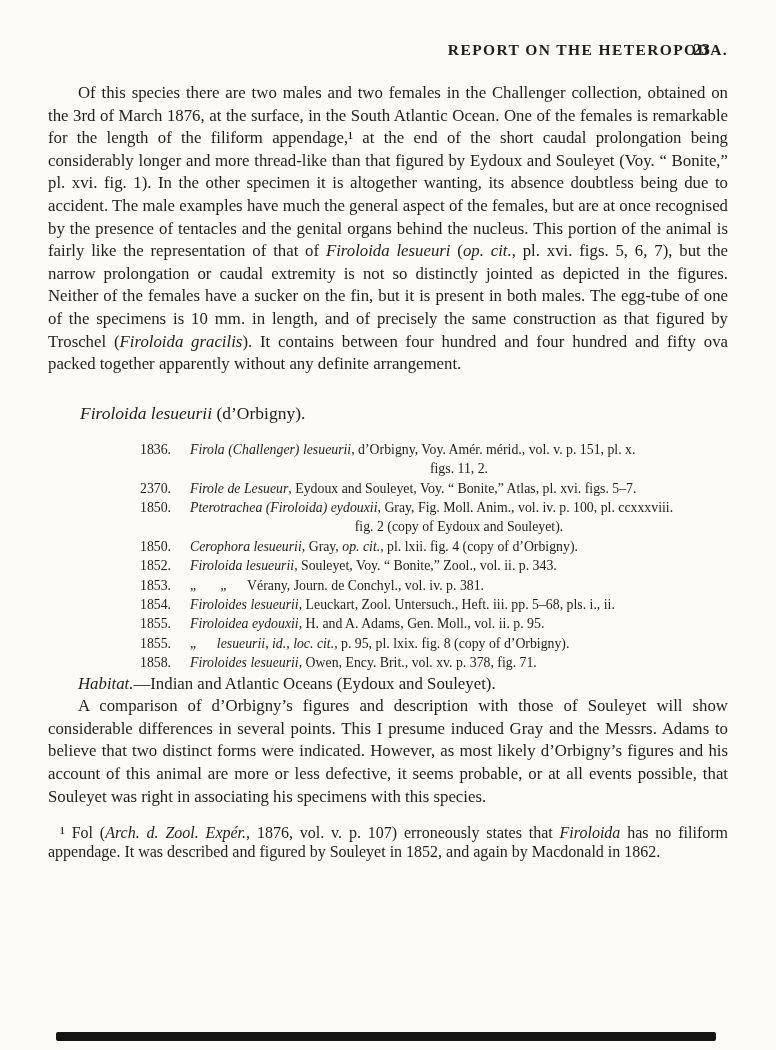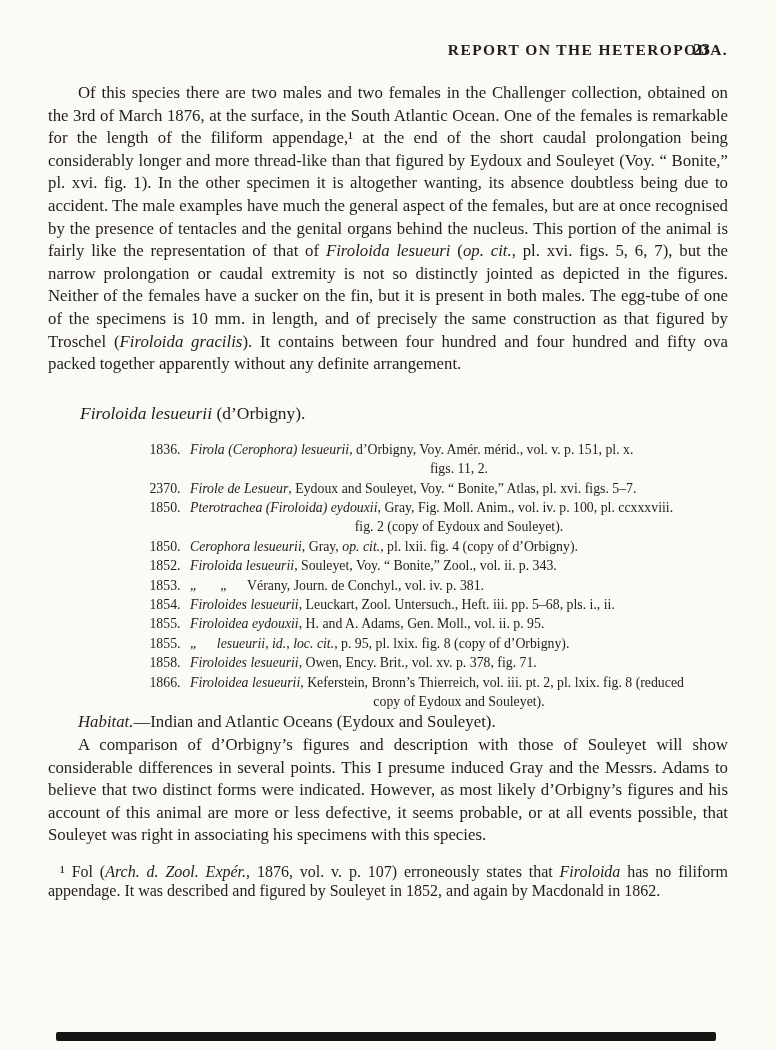--- a/index.html
+++ b/index.html
@@ -32,21 +32,21 @@
     font-size: 17.5px;
     font-weight: normal;
     line-height: 22px;
   }
   .synonymy {
     margin-left: 92px;
     font-size: 13.8px;
     line-height: 19.4px;
   }
   .syn-entry { display: flex; }
-  .syn-year { flex: none; width: 50px; text-align: center; }
+  .syn-year { flex: none; width: 50px; }
   .syn-text { flex: 1; }
   .syn-cont { display: block; text-align: center; }
   .syn-cont:empty { display: none; }
   .habitat { margin-top: 16px; }
   .footnote {
     margin-top: 16px;
     font-size: 16px;
     line-height: 18.6px;
     text-align: justify;
     text-indent: 12px;
@@ -72,21 +72,21 @@
     <span class="page-number">23</span>
   </div>
 
   <p class="para indent"><span>Of this species there are two males and two females in the Challenger collection, obtained on the 3rd of March 1876, at the surface, in the South Atlantic Ocean.  One of the females is remarkable for the length of the filiform appendage,¹ at the end of the short caudal prolongation being considerably longer and more thread-like than that figured by Eydoux and Souleyet (Voy. “ Bonite,” pl. xvi. fig. 1).  In the other specimen it is altogether wanting, its absence doubtless being due to accident.  The male examples have much the general aspect of the females, but are at once recognised by the presence of tentacles and the genital organs behind the nucleus.  This portion of the animal is fairly like the representation of that of </span><i>Firoloida lesueuri</i><span> (</span><i>op. cit.</i><span>, pl. xvi. figs. 5, 6, 7), but the narrow prolongation or caudal extremity is not so distinctly jointed as depicted in the figures.  Neither of the females have a sucker on the fin, but it is present in both males.  The egg-tube of one of the specimens is 10 mm. in length, and of precisely the same construction as that figured by Troschel (</span><i>Firoloida gracilis</i><span>).  It contains between four hundred and four hundred and fifty ova packed together apparently without any definite arrangement.</span></p>
 
   <h3 class="species-heading"><i>Firoloida lesueurii</i><span> (d’Orbigny).</span></h3>
 
   <div class="synonymy">
     <div class="syn-entry">
       <span class="syn-year">1836.</span>
-      <span class="syn-text"><span><i>Firola (Cerophora) lesueurii</i><span>, d’Orbigny, Voy. Amér. mérid., vol. v. p. 151, pl. x.</span></span><span class="syn-cont"><span>figs. 11, 2.</span></span></span>
+      <span class="syn-text"><span><i>Firola (Challenger) lesueurii</i><span>, d’Orbigny, Voy. Amér. mérid., vol. v. p. 151, pl. x.</span></span><span class="syn-cont"><span>figs. 11, 2.</span></span></span>
     </div>
     <div class="syn-entry">
       <span class="syn-year">2370.</span>
       <span class="syn-text"><span><i>Firole de Lesueur</i><span>, Eydoux and Souleyet, Voy. “ Bonite,” Atlas, pl. xvi. figs. 5–7.</span></span></span>
     </div>
     <div class="syn-entry">
       <span class="syn-year">1850.</span>
       <span class="syn-text"><span><i>Pterotrachea (Firoloida) eydouxii</i><span>, Gray, Fig. Moll. Anim., vol. iv. p. 100, pl. ccxxxviii.</span></span><span class="syn-cont"><span>fig. 2 (copy of Eydoux and Souleyet).</span></span></span>
     </div>
     <div class="syn-entry">
@@ -110,24 +110,20 @@
       <span class="syn-text"><span><i>Firoloidea eydouxii</i><span>, H. and A. Adams, Gen. Moll., vol. ii. p. 95.</span></span></span>
     </div>
     <div class="syn-entry">
       <span class="syn-year">1855.</span>
       <span class="syn-text"><span><span>„&nbsp;&nbsp;&nbsp;&nbsp;&nbsp;&nbsp;</span><i>lesueurii</i><span>, </span><i>id.</i><span>, </span><i>loc. cit.</i><span>, p. 95, pl. lxix. fig. 8 (copy of d’Orbigny).</span></span></span>
     </div>
     <div class="syn-entry">
       <span class="syn-year">1858.</span>
       <span class="syn-text"><span><i>Firoloides lesueurii</i><span>, Owen, Ency. Brit., vol. xv. p. 378, fig. 71.</span></span></span>
     </div>
-    <div class="syn-entry">
-      <span class="syn-year">1866.</span>
-      <span class="syn-text"><span><i>Firoloidea lesueurii</i><span>, Keferstein, Bronn’s Thierreich, vol. iii. pt. 2, pl. lxix. fig. 8 (reduced</span></span><span class="syn-cont"><span>copy of Eydoux and Souleyet).</span></span></span>
-    </div>
   </div>
 
   <p class="para indent habitat"><i>Habitat.</i><span>—Indian and Atlantic Oceans (Eydoux and Souleyet).</span></p>
 
   <p class="para indent">A comparison of d’Orbigny’s figures and description with those of Souleyet will show considerable differences in several points.  This I presume induced Gray and the Messrs. Adams to believe that two distinct forms were indicated.  However, as most likely d’Orbigny’s figures and his account of this animal are more or less defective, it seems probable, or at all events possible, that Souleyet was right in associating his specimens with this species.</p>
 
   <div class="footnote"><span>¹ Fol (</span><i>Arch. d. Zool. Expér.</i><span>, 1876, vol. v. p. 107) erroneously states that </span><i>Firoloida</i><span> has no filiform appendage.  It was described and figured by Souleyet in 1852, and again by Macdonald in 1862.</span></div>
 
   <div class="scan-bar"></div>
 

